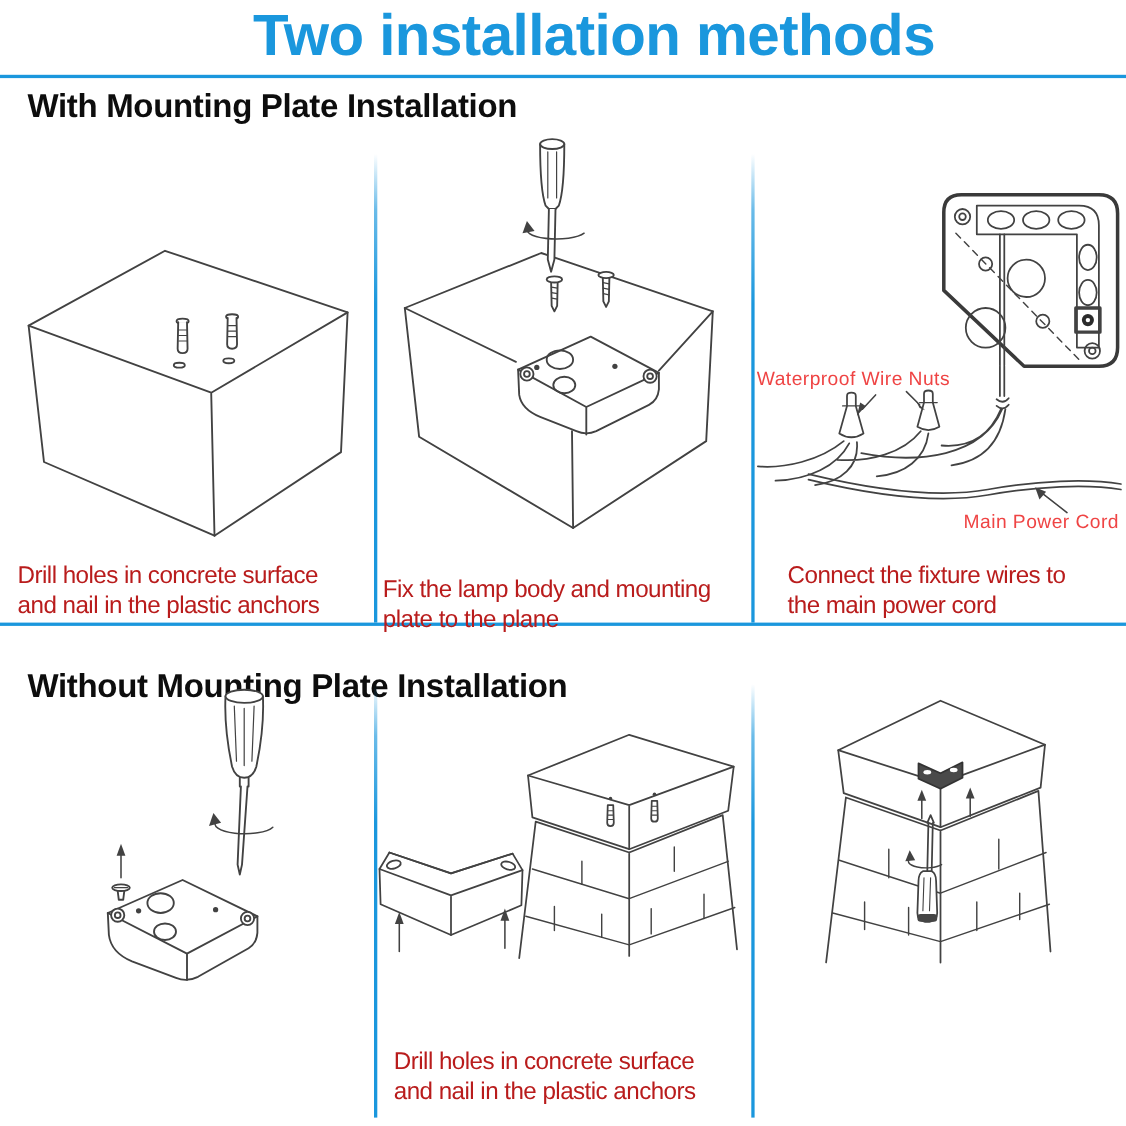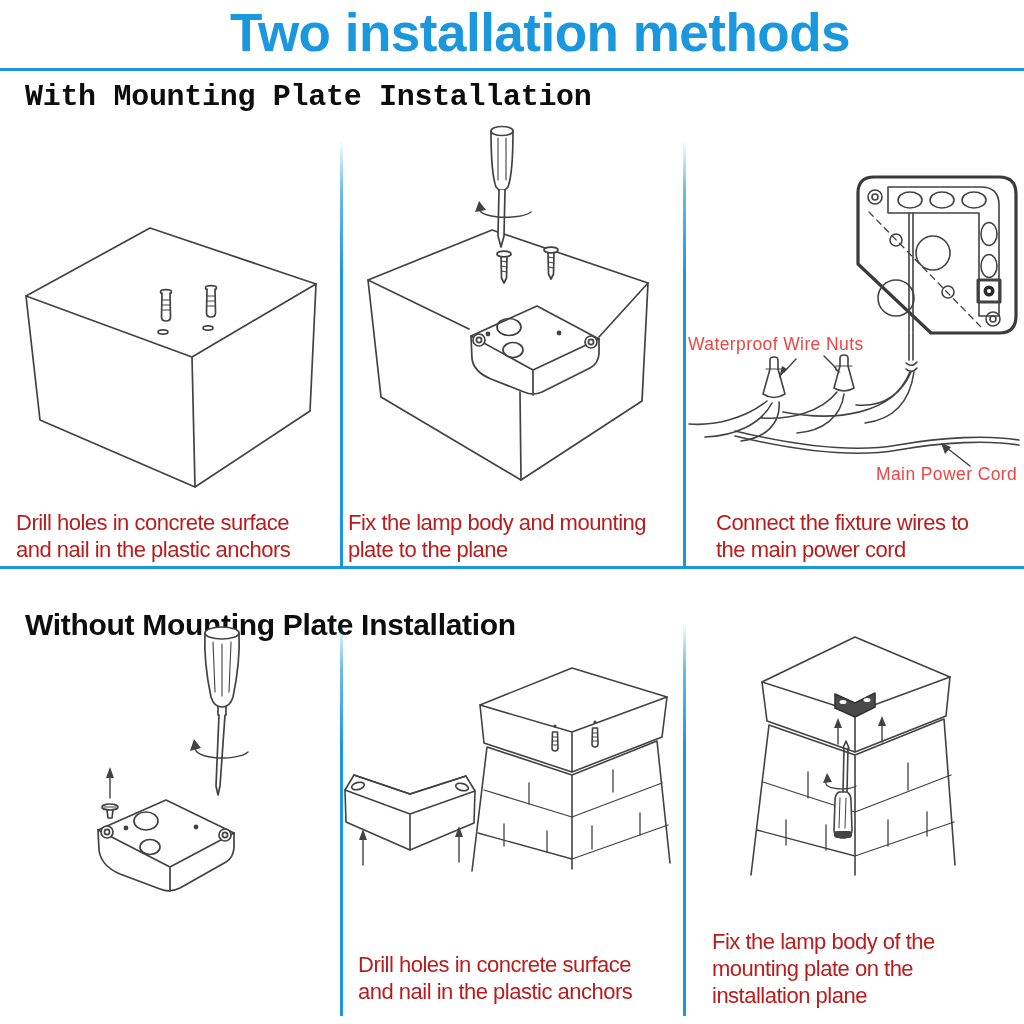--- a/index.html
+++ b/index.html
@@ -5,31 +5,31 @@
   html,body{margin:0;padding:0;background:#fff;}
   .page{position:relative;width:1024px;height:1024px;background:#fff;overflow:hidden;
         font-family:"Liberation Sans",sans-serif;color:#111;}
   .title{position:absolute;top:2px;left:0;width:1024px;text-align:center;
          font-size:53px;font-weight:bold;letter-spacing:-0.5px;color:#1a97dd;line-height:62px;padding-left:28px;}
   .hrule{position:absolute;left:0;width:1024px;height:3px;background:#1a97dd;}
   .hrule.r1{top:68px;}
   .hrule.r2{top:566px;}
   .section-heading{position:absolute;left:25px;font-size:30px;font-weight:bold;
                    letter-spacing:-0.3px;color:#0d0d0d;}
-  .section-heading.s1{top:80px;font-family:Liberation Mono, monospace;}
+  .section-heading.s1{top:80px;}
   .section-heading.s2{top:608px;}
   .vdiv{position:absolute;width:3px;
         background:linear-gradient(to bottom,rgba(26,151,221,0) 0%,rgba(26,151,221,.65) 12%,#1a97dd 32%);}
   .vdiv.t1{left:340px;top:140px;height:426px;}
   .vdiv.t2{left:683px;top:140px;height:426px;}
   .vdiv.b1{left:340px;top:622px;height:394px;}
   .vdiv.b2{left:683px;top:622px;height:394px;}
   .caption{position:absolute;font-size:22px;line-height:27px;letter-spacing:-0.5px;color:#b91c1c;}
   .cap-1a{left:16px;top:509px;}
-  .cap-1b{left:348px;top:509px;}
+  .cap-1b{left:348px;top:522px;}
   .cap-1c{left:716px;top:509px;}
   .cap-2a{left:12px;top:951px;}
   .cap-2b{left:358px;top:951px;}
   .cap-2c{left:712px;top:928px;}
   .callout{position:absolute;font-size:17.5px;letter-spacing:.4px;color:#ef4444;}
   .callout.wirenuts{left:688px;top:334px;}
   .callout.powercord{left:876px;top:464px;text-align:right;}
   .art{position:absolute;}
 </style>
 </head>
@@ -268,19 +268,14 @@
     <div>plate to the plane</div>
   </div>
   <div class="caption cap-1c">
     <div>Connect the fixture wires to</div>
     <div>the main power cord</div>
   </div>
   <div class="caption cap-2b">
     <div>Drill holes in concrete surface</div>
     <div>and nail in the plastic anchors</div>
   </div>
-  <div class="caption cap-2c">
-    <div>Fix the lamp body of the</div>
-    <div>mounting plate on the</div>
-    <div>installation plane</div>
-  </div>
 
 </div>
 
 </body></html>

